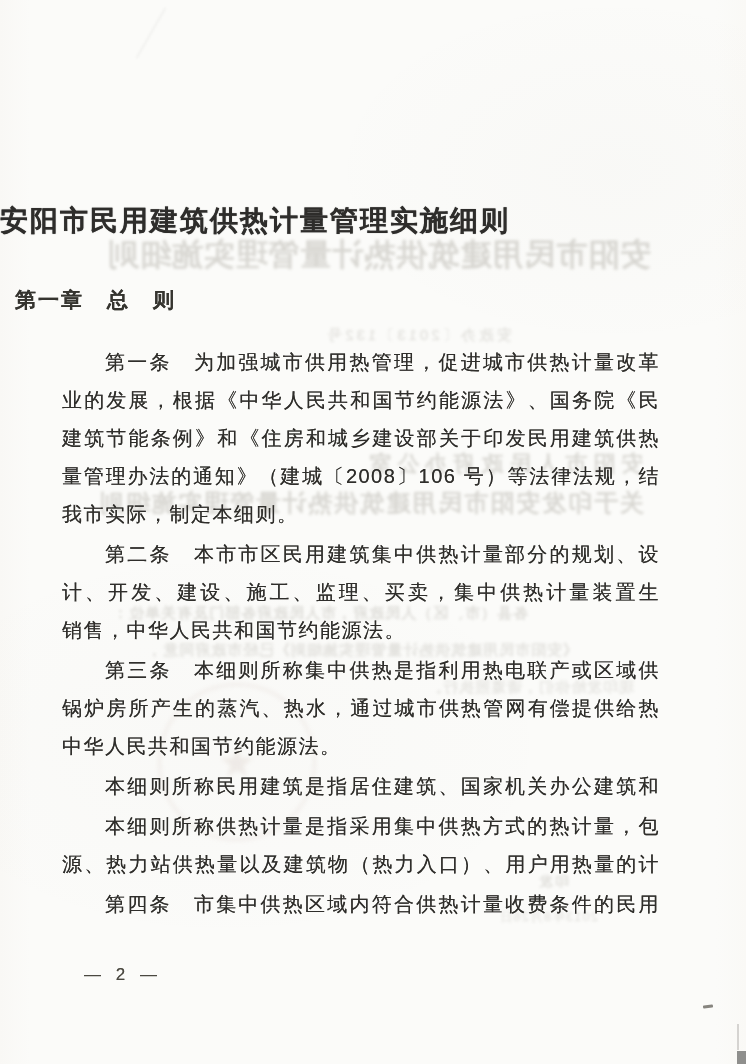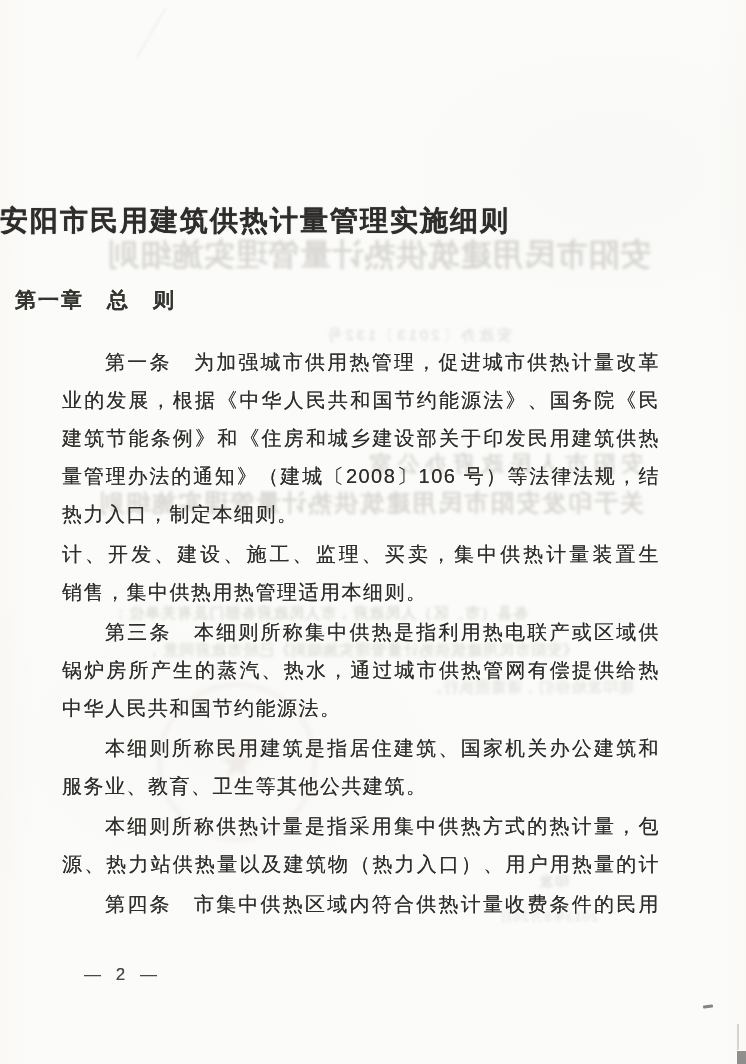--- a/index.html
+++ b/index.html
@@ -82,34 +82,34 @@
   <h1 class="title">安阳市民用建筑供热计量管理实施细则</h1>
 
   <h2 class="chapter">第一章　总　则</h2>
 
   <div class="body-text">
     <div class="para">
       <div class="line indent fill">第一条　为加强城市供用热管理，促进城市供热计量改革事</div>
       <div class="line fill">业的发展，根据《中华人民共和国节约能源法》、国务院《民用</div>
       <div class="line fill">建筑节能条例》和《住房和城乡建设部关于印发民用建筑供热计</div>
       <div class="line fill">量管理办法的通知》（建城〔2008〕106 号）等法律法规，结合</div>
-      <div class="line">热力入口，制定本细则。</div>
+      <div class="line">我市实际，制定本细则。</div>
     </div>
     <div class="para">
+      <div class="line indent fill">第二条　本市市区民用建筑集中供热计量部分的规划、设</div>
       <div class="line fill">计、开发、建设、施工、监理、买卖，集中供热计量装置生产、</div>
-      <div class="line">销售，集中供热用热管理适用本细则。</div>
+      <div class="line">销售，中华人民共和国节约能源法。</div>
     </div>
     <div class="para">
       <div class="line indent fill">第三条　本细则所称集中供热是指利用热电联产或区域供热</div>
       <div class="line fill">锅炉房所产生的蒸汽、热水，通过城市供热管网有偿提供给热用</div>
       <div class="line">中华人民共和国节约能源法。</div>
     </div>
     <div class="para">
       <div class="line indent fill">本细则所称民用建筑是指居住建筑、国家机关办公建筑和商业、</div>
-      <div class="line">服务业、教育、卫生等其他公共建筑。</div>
     </div>
     <div class="para">
       <div class="line indent fill">本细则所称供热计量是指采用集中供热方式的热计量，包括热</div>
       <div class="line fill">源、热力站供热量以及建筑物（热力入口）、用户用热量的计量。</div>
     </div>
     <div class="para">
       <div class="line indent fill">第四条　市集中供热区域内符合供热计量收费条件的民用建</div>
     </div>
   </div>
 

